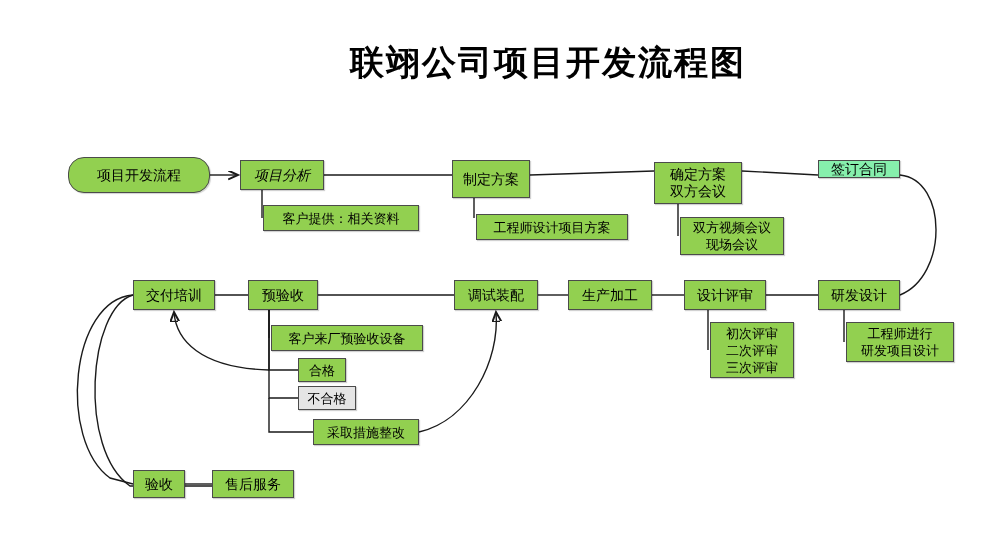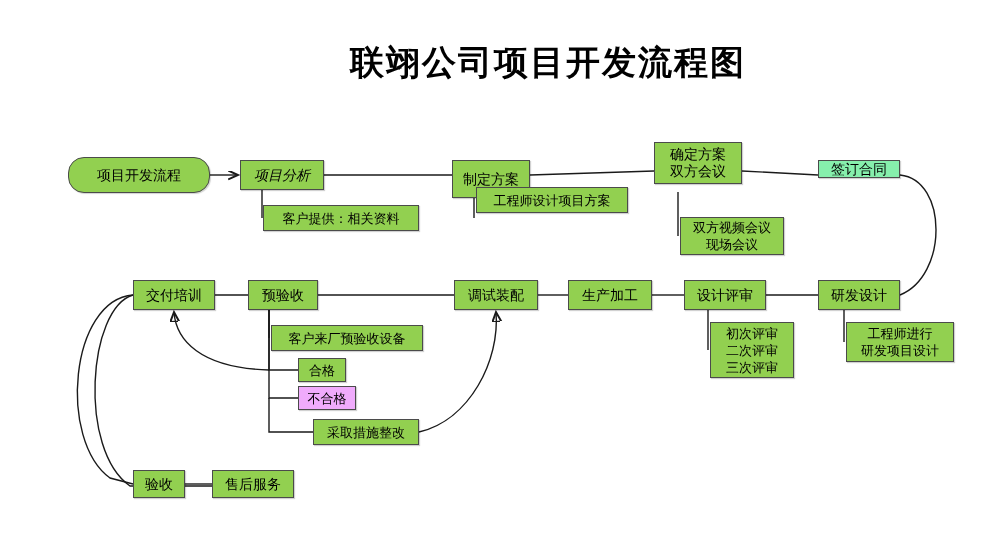--- a/index.html
+++ b/index.html
@@ -101,37 +101,37 @@
         <path d="M 133 295 C 70 300, 58 440, 110 478 L 133 484" stroke="#1a1a1a"></path>
         <path d="M 133 295 C 88 308, 78 450, 130 486 L 212 486" stroke="#1a1a1a"></path>
         <path d="M 185 484 L 212 484" stroke="#1a1a1a"></path>
       </g>
   </svg>
   <div id="node-layer">
       <div class="node main" style="left: 68px; top: 157px; width: 142px; height: 36px; background: rgb(146, 208, 80); border-color: rgb(75, 75, 75); border-radius: 16px;">项目开发流程</div>
       <div class="node main" style="left: 240px; top: 160px; width: 84px; height: 30px; background: rgb(146, 208, 80); border-color: rgb(75, 75, 75); font-style: italic;">项目分析</div>
       <div class="node sub" style="left: 263px; top: 205px; width: 156px; height: 26px; background: rgb(146, 208, 80); border-color: rgb(75, 75, 75);">客户提供：相关资料</div>
       <div class="node main" style="left: 452px; top: 160px; width: 78px; height: 38px; background: rgb(146, 208, 80); border-color: rgb(75, 75, 75);">制定方案</div>
-      <div class="node sub" style="left: 476px; top: 187px; width: 152px; height: 26px; background: rgb(146, 208, 80); border-color: rgb(75, 75, 75);">工程师设计项目方案</div>
-      <div class="node main" style="left: 654px; top: 142px; width: 88px; height: 42px; background: rgb(146, 208, 80); border-color: rgb(75, 75, 75);">确定方案
+      <div class="node sub" style="left: 476px; top: 214px; width: 152px; height: 26px; background: rgb(146, 208, 80); border-color: rgb(75, 75, 75);">工程师设计项目方案</div>
+      <div class="node main" style="left: 654px; top: 162px; width: 88px; height: 42px; background: rgb(146, 208, 80); border-color: rgb(75, 75, 75);">确定方案
 双方会议</div>
       <div class="node sub" style="left: 680px; top: 217px; width: 104px; height: 38px; background: rgb(146, 208, 80); border-color: rgb(75, 75, 75);">双方视频会议
 现场会议</div>
       <div class="node main" style="left: 818px; top: 160px; width: 82px; height: 18px; background: #86efac; border-color: rgb(75, 75, 75);">签订合同</div>
       <div class="node main" style="left: 818px; top: 280px; width: 82px; height: 30px; background: rgb(146, 208, 80); border-color: rgb(75, 75, 75);">研发设计</div>
       <div class="node sub" style="left: 846px; top: 322px; width: 108px; height: 40px; background: rgb(146, 208, 80); border-color: rgb(75, 75, 75);">工程师进行
 研发项目设计</div>
       <div class="node main" style="left: 684px; top: 280px; width: 82px; height: 30px; background: rgb(146, 208, 80); border-color: rgb(75, 75, 75);">设计评审</div>
       <div class="node sub" style="left: 710px; top: 322px; width: 84px; height: 56px; background: rgb(146, 208, 80); border-color: rgb(75, 75, 75);">初次评审
 二次评审
 三次评审</div>
       <div class="node main" style="left: 568px; top: 280px; width: 84px; height: 30px; background: rgb(146, 208, 80); border-color: rgb(75, 75, 75);">生产加工</div>
       <div class="node main" style="left: 454px; top: 280px; width: 84px; height: 30px; background: rgb(146, 208, 80); border-color: rgb(75, 75, 75);">调试装配</div>
       <div class="node main" style="left: 248px; top: 280px; width: 70px; height: 30px; background: rgb(146, 208, 80); border-color: rgb(75, 75, 75);">预验收</div>
       <div class="node sub" style="left: 271px; top: 325px; width: 152px; height: 26px; background: rgb(146, 208, 80); border-color: rgb(75, 75, 75);">客户来厂预验收设备</div>
       <div class="node sub" style="left: 298px; top: 358px; width: 48px; height: 24px; background: rgb(146, 208, 80); border-color: rgb(75, 75, 75);">合格</div>
-      <div class="node sub" style="left: 298px; top: 386px; width: 58px; height: 24px; background: #f0abfc; border-color: rgb(75, 75, 75);">不合格</div>
+      <div class="node sub" style="left: 298px; top: 386px; width: 58px; height: 24px; background: #e5e5e5; border-color: rgb(75, 75, 75);">不合格</div>
       <div class="node sub" style="left: 313px; top: 419px; width: 106px; height: 26px; background: rgb(146, 208, 80); border-color: rgb(75, 75, 75);">采取措施整改</div>
       <div class="node main" style="left: 133px; top: 280px; width: 82px; height: 30px; background: rgb(146, 208, 80); border-color: rgb(75, 75, 75);">交付培训</div>
       <div class="node main" style="left: 133px; top: 470px; width: 52px; height: 28px; background: rgb(146, 208, 80); border-color: rgb(75, 75, 75);">验收</div>
       <div class="node main" style="left: 212px; top: 470px; width: 82px; height: 28px; background: rgb(146, 208, 80); border-color: rgb(75, 75, 75);">售后服务</div>
     </div>
 </div>
 
 </body></html>

